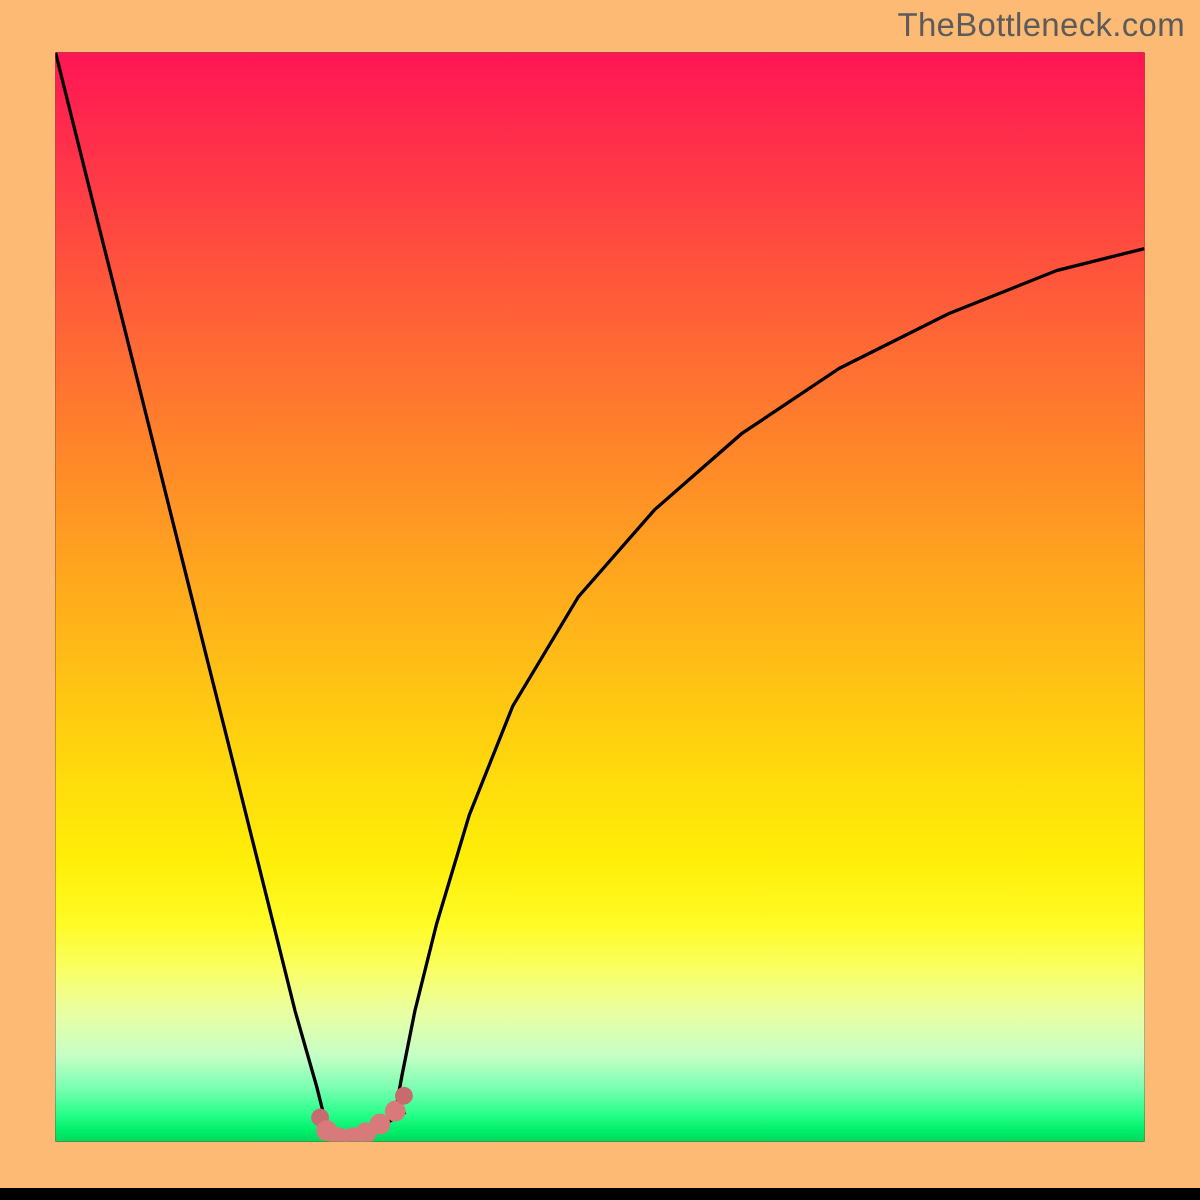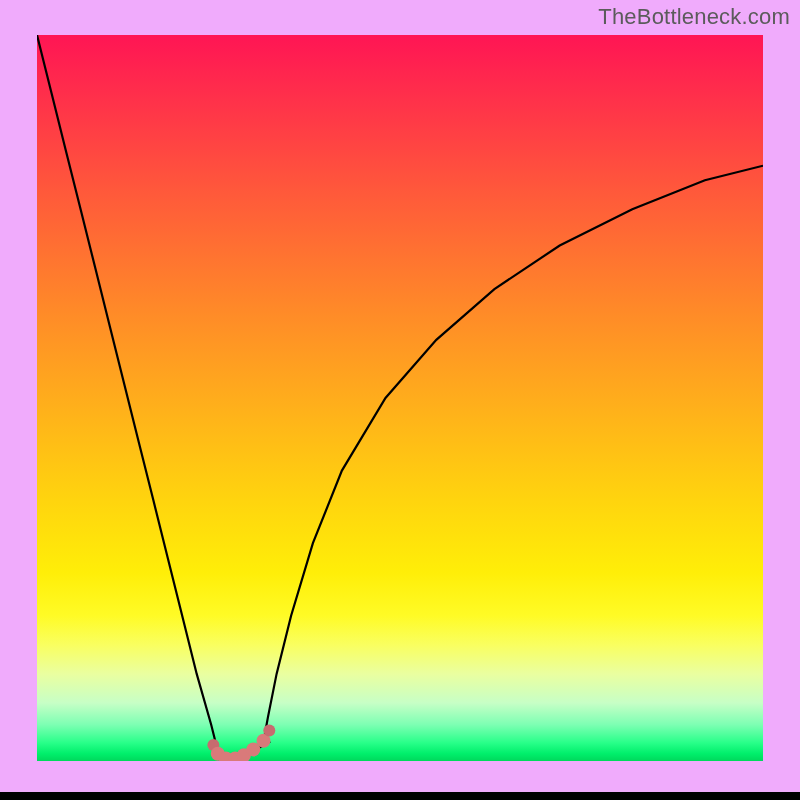--- a/index.html
+++ b/index.html
@@ -10,21 +10,21 @@
     background: #000;
     overflow: hidden;
     font-family: Arial, Helvetica, sans-serif;
   }
   .frame {
     position: absolute;
     left: 0;
     top: 0;
     width: 800px;
     height: 792px;
-    background: #f0abfc;
+    background: #fdba74;
   }
   .watermark {
     position: absolute;
     top: 4px;
     right: 10px;
     color: #5b5b5b;
     font-size: 22px;
     font-weight: 500;
     letter-spacing: 0.2px;
     z-index: 10;

